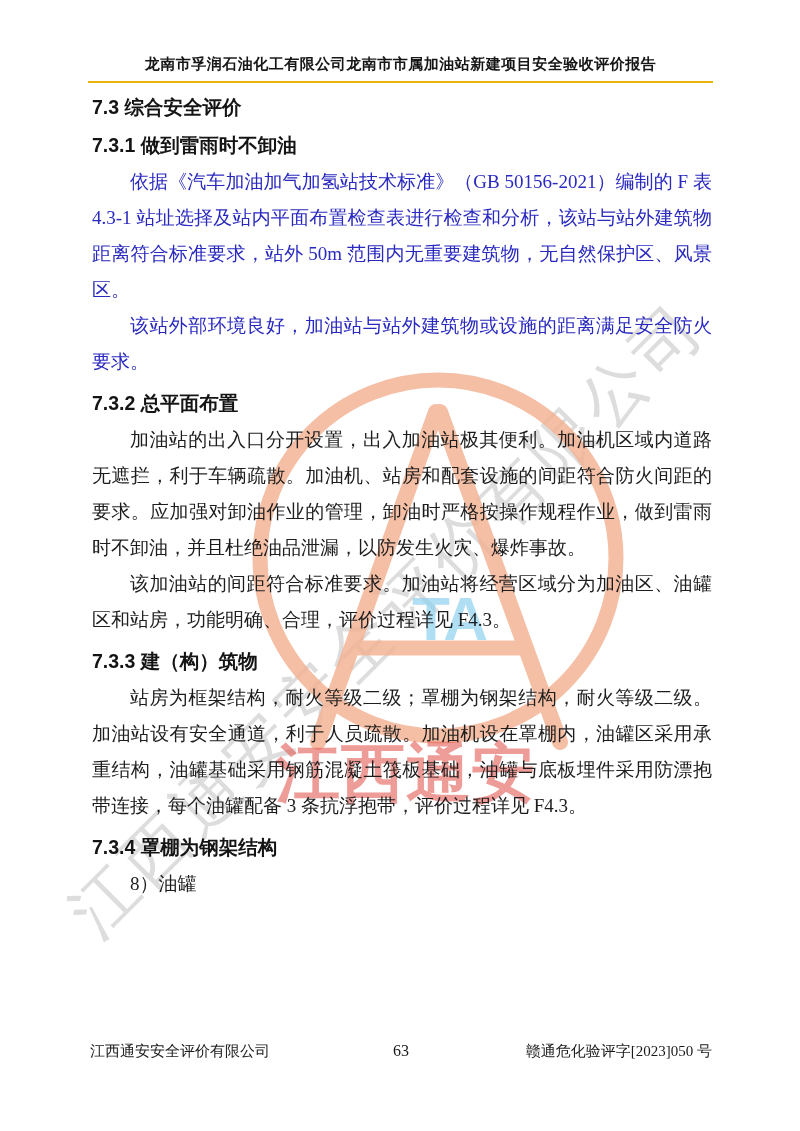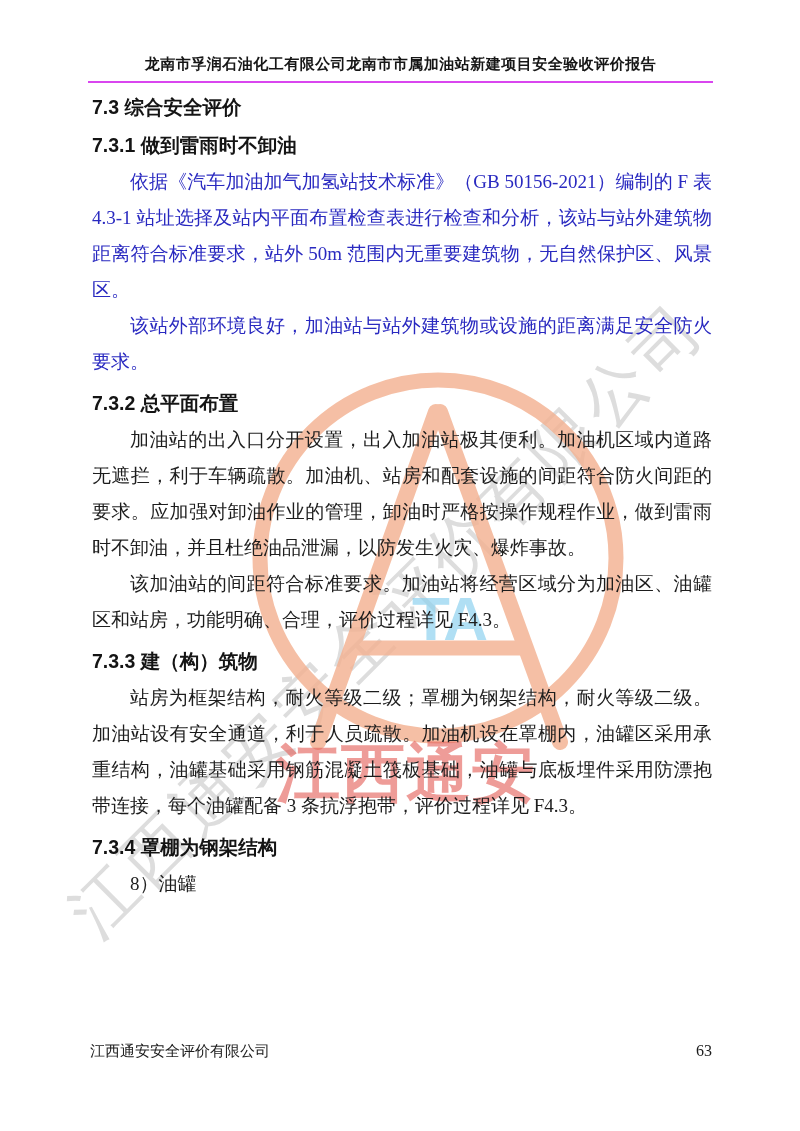--- a/index.html
+++ b/index.html
@@ -21,21 +21,21 @@
     font-family:"Liberation Serif","DejaVu Serif",serif;
     color:var(--body_text,#1d1d1d);
   }
   
   .page-header{
     position:absolute;left:88px;top:55px;width:625px;
     text-align:center;
     font-size:15px;font-weight:600;letter-spacing:.5px;
     color:#161616;
     padding-bottom:7px;
-    border-bottom:2px solid #d946ef;
+    border-bottom:2px solid #eab308;
     z-index:2;
   }
   
   .wm-layer{position:absolute;inset:0;z-index:0;pointer-events:none;}
   .wm-diagonal{
     position:absolute;left:82px;top:880px;width:940px;
     transform:rotate(-45deg);transform-origin:0 50%;
     font-size:66px;letter-spacing:6px;white-space:nowrap;
     color:var(--gray_watermark,#b9b9b9);opacity:.48;
     font-family:"Liberation Serif","DejaVu Serif",serif;
@@ -120,15 +120,16 @@
 
     <h2 class="h-sec">7.3.4 罩棚为钢架结构</h2>
 
     <div class="sub-item">8）油罐</div>
 
   </main>
 
   <footer class="page-footer">
     <span class="f-left">江西通安安全评价有限公司</span>
     <span class="f-center">63</span>
+    <span class="f-right">赣通危化验评字[2023]050 号</span>
   </footer>
 
 </div>
 
 </body></html>

